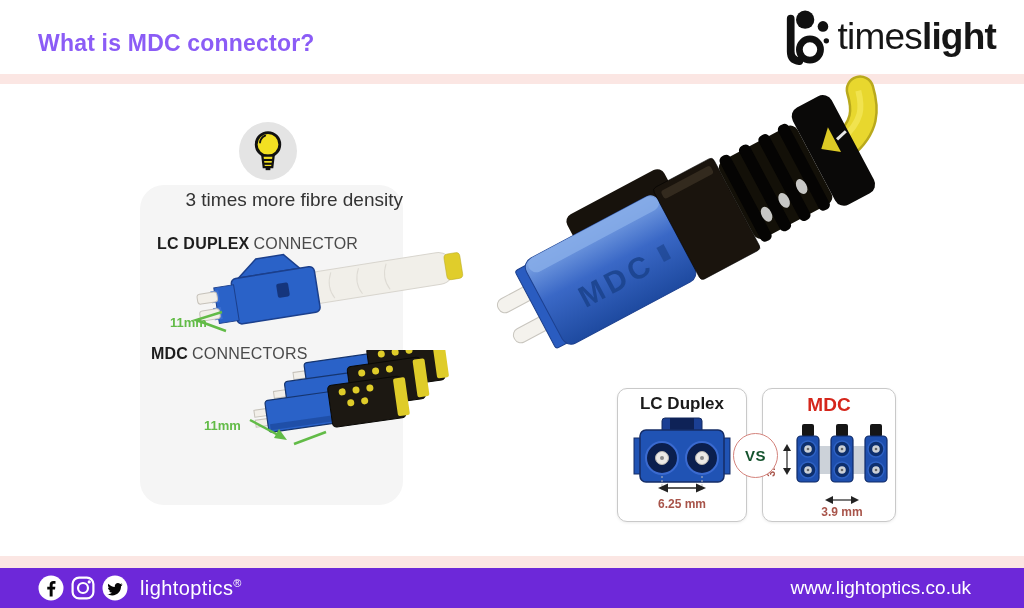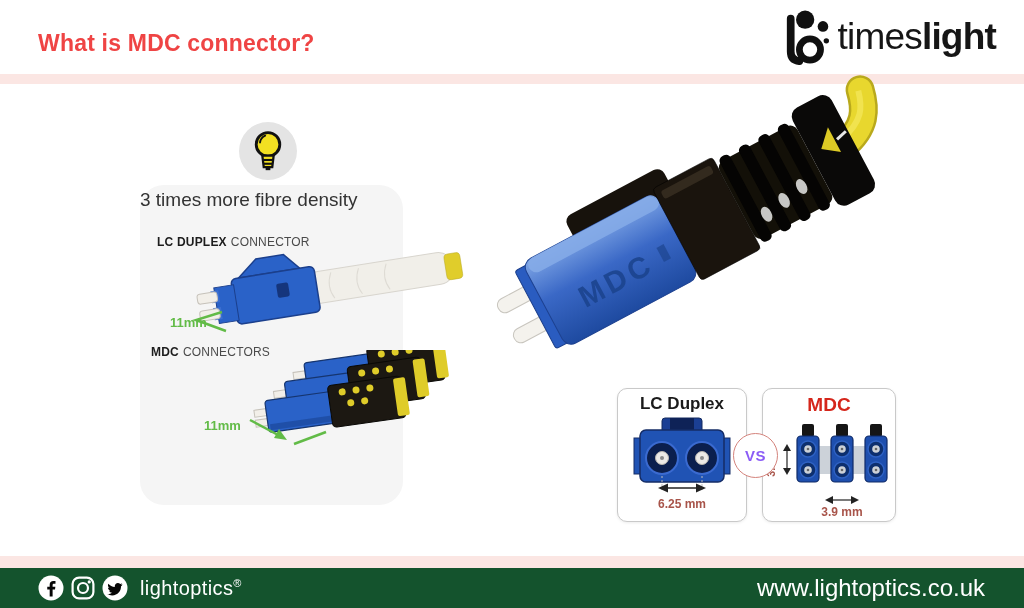--- a/index.html
+++ b/index.html
@@ -2,68 +2,68 @@
 <html><head>
 <meta charset="utf-8">
 <style>
   html,body{margin:0;padding:0;width:1024px;height:608px;overflow:hidden;background:#ffffff;
             font-family:"Liberation Sans", sans-serif;}
   .stage{position:relative;width:1024px;height:608px;background:#ffffff;}
 
   
   .header{position:absolute;left:0;top:0;width:1024px;height:74px;background:#ffffff;}
   .title{position:absolute;left:38px;top:30px;margin:0;font-size:23px;font-weight:700;
-         color:#ef4444;letter-spacing:.2px;}
+         color:#8b5cf6;letter-spacing:.2px;}
   .logo{position:absolute;right:28px;top:8px;display:flex;align-items:center;gap:3px;}
   .logo-mark{width:52px;height:58px;}
   .logo-text{font-size:37px;color:#161616;letter-spacing:-.8px;line-height:58px;}
   .lt-light{font-weight:400;}
   .lt-bold{font-weight:700;}
 
   .divider{position:absolute;left:0;top:74px;width:1024px;height:10px;background:#fbe6e3;}
 
   
   .density-card{position:absolute;left:140px;top:185px;width:263px;height:320px;
                 background:#f5f5f5;border-radius:24px;}
   .bulb-circle{position:absolute;left:239px;top:122px;width:58px;height:58px;border-radius:50%;
                background:#e4e4e4;display:flex;align-items:center;justify-content:center;}
-  .headline{position:absolute;left:140px;top:189px;width:263px;text-align:left;
+  .headline{position:absolute;left:140px;top:189px;width:263px;text-align:right;
             font-size:19px;font-weight:500;color:#333333;}
-  .spec-label{position:absolute;font-size:12px;color:#4a4a4a;letter-spacing:.2px;}
+  .spec-label{position:absolute;font-size:16px;color:#4a4a4a;letter-spacing:.2px;}
   .spec-label .b{font-weight:700;color:#1d1d1d;margin-right:4px;}
   .lc-label{left:157px;top:235px;}
   .mdc-label{left:151px;top:345px;}
   .lc-illustration{position:absolute;left:166px;top:248px;width:300px;height:92px;}
   .mdc-illustration{position:absolute;left:190px;top:350px;width:276px;height:112px;}
 
   
   .hero-illustration{position:absolute;left:470px;top:96px;width:440px;height:264px;overflow:visible;}
 
   
   .comp-card{position:absolute;top:388px;height:134px;background:#ffffff;border:1.5px solid #c9c9c9;
              border-radius:10px;box-shadow:0 1px 3px rgba(0,0,0,.08);box-sizing:border-box;}
   .comp-lc{left:617px;width:130px;}
   .comp-mdc{left:762px;width:134px;}
   .comp-title{text-align:center;margin-top:5px;font-size:17px;font-weight:700;color:#1a1a1a;}
   .comp-title.red{color:#d5261b;font-size:19px;}
   .comp-card svg{display:block;margin:0 auto;}
   .vs-badge{position:absolute;left:733px;top:433px;width:45px;height:45px;border-radius:50%;
             background:#ffffff;border:1.5px solid #d4837c;box-sizing:border-box;z-index:5;
             display:flex;align-items:center;justify-content:center;
-            font-size:15px;font-weight:800;color:#8b5cf6;letter-spacing:.5px;}
+            font-size:15px;font-weight:800;color:#14532d;letter-spacing:.5px;}
 
   
   .footer-strip{position:absolute;left:0;top:556px;width:1024px;height:12px;background:#fbe6e3;}
-  .footer{position:absolute;left:0;top:568px;width:1024px;height:40px;background:#14532d;
+  .footer{position:absolute;left:0;top:568px;width:1024px;height:40px;background:#6d28d9;
           display:flex;align-items:center;color:#ffffff;}
   .social{display:flex;align-items:center;gap:6px;margin-left:38px;}
   .social svg{width:26px;height:26px;cursor:pointer;}
   .brand{margin-left:12px;font-size:20px;letter-spacing:.4px;color:#ffffff;}
   .brand sup{font-size:11px;}
-  .website{margin-left:auto;margin-right:39px;font-size:24px;color:#ffffff;}
+  .website{margin-left:auto;margin-right:53px;font-size:19px;color:#ffffff;}
 
   svg text{font-family:"Liberation Sans", sans-serif;}
 </style>
 </head>
 <body>
 
 <div class="stage">
 
   <div class="header">
     <h1 class="title">What is MDC connector?</h1>

